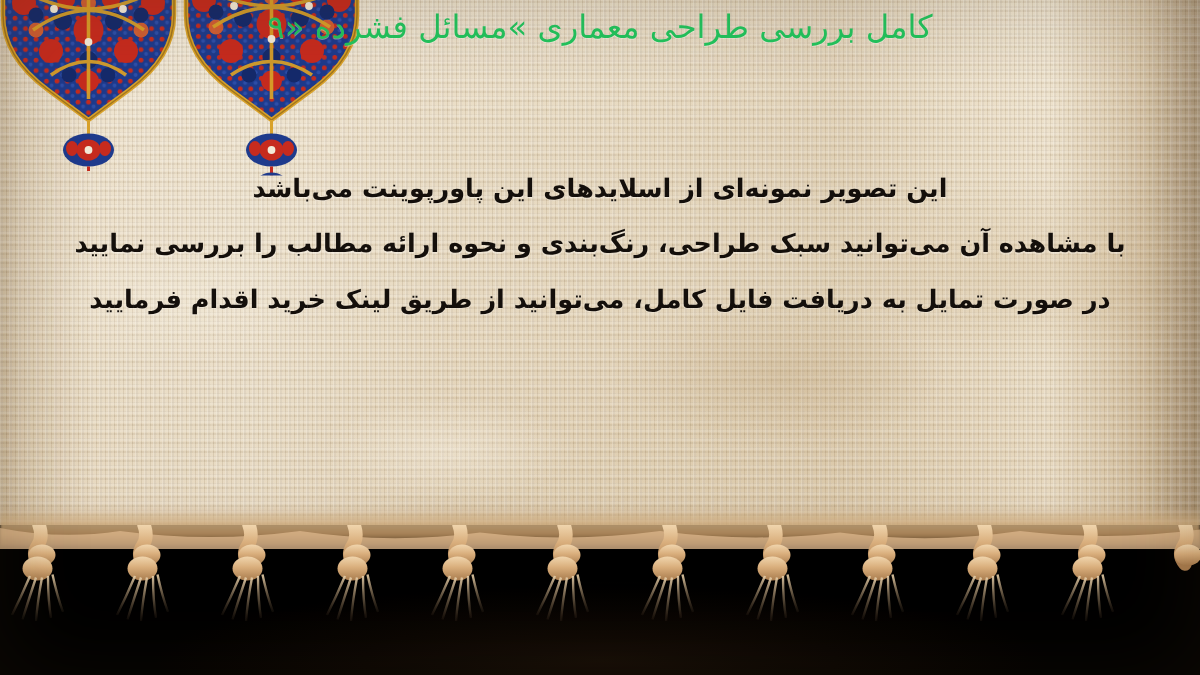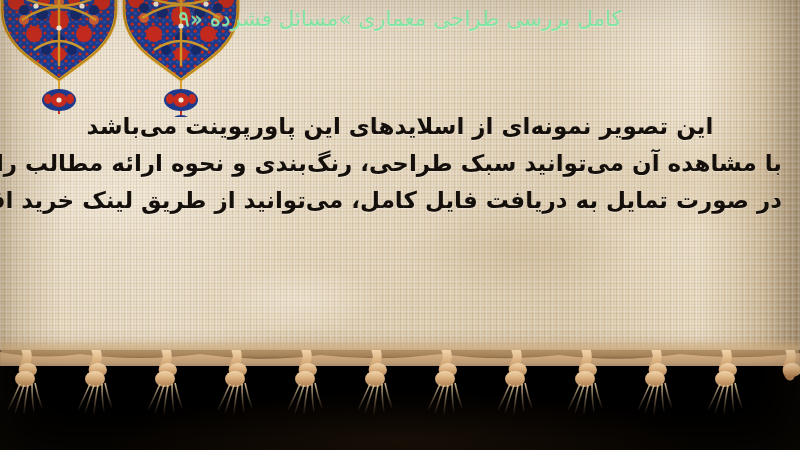--- a/index.html
+++ b/index.html
@@ -133,21 +133,21 @@
   }
   .fringe-svg { position: absolute; left: 0; top: 0; }
 
   
   .title-block {
     position: absolute;
     right: 24px;
     top: 4px;
     width: 752px;
     text-align: center;
-    color: #86efac;
+    color: #22c55e;
   }
   .title-fa {
     font-size: 21.5px;
     line-height: 30px;
     letter-spacing: 0px;
     text-align: center;
     direction: rtl;
     white-space: nowrap;
     text-shadow: 0 1px 0 rgba(255,252,245,0.40);
   }
@@ -162,21 +162,21 @@
   .body-block {
     position: absolute;
     right: 18px;
     top: 108px;
     width: 764px;
     direction: rtl;
     text-align: center;
     color: #140f0b;
   }
   .body-line {
-    font-size: 23px;
+    font-size: 17px;
     line-height: 37px;
     white-space: nowrap;
     font-weight: 600;
     text-shadow: 0 1px 0 rgba(255,252,245,0.35);
   }
 
   .vignette {
     position: absolute;
     inset: 0;
     pointer-events: none;

